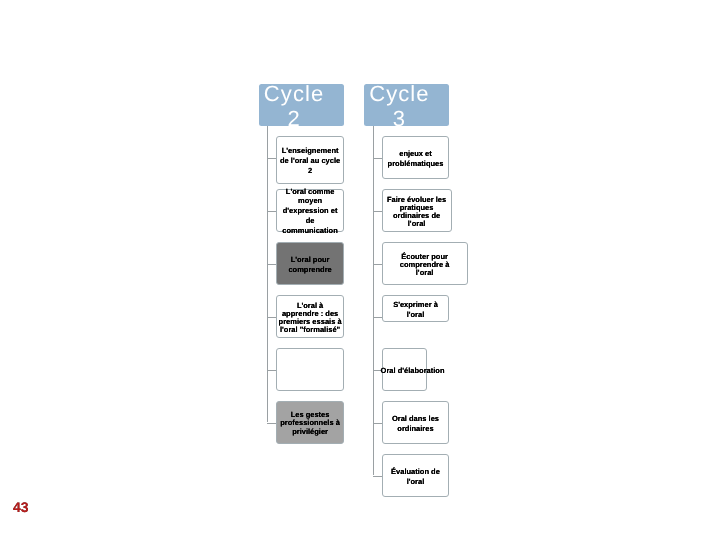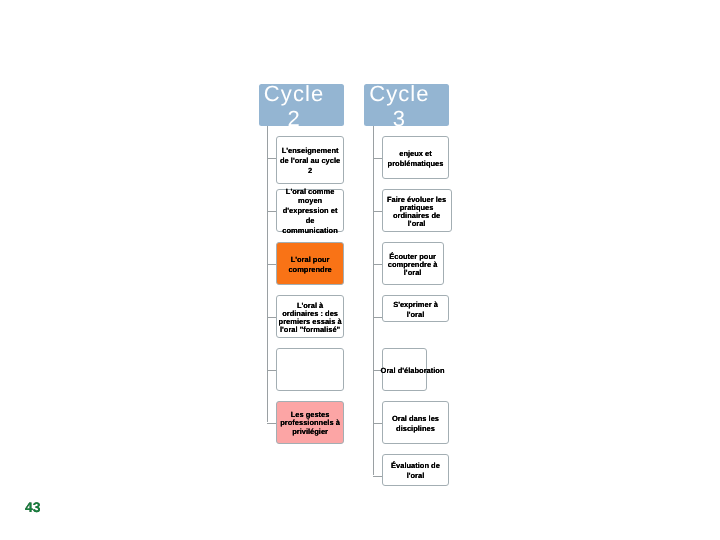--- a/index.html
+++ b/index.html
@@ -39,43 +39,43 @@
       <div class="node" style="left: 276.2px; top: 189px; width: 67.8px; height: 43px; border-color: rgb(163, 174, 179); background: rgb(255, 255, 255);">
         <div class="txt" style="line-height: 9.9px;">
           <span class="line">L'oral comme</span>
           <span class="line">moyen</span>
           <span class="line">d'expression et</span>
           <span class="line">de</span>
           <span class="line">communication</span>
         </div>
       </div>
       <div class="stub" style="left: 267px; top: 263.5px; width: 9.2px; background: rgb(154, 160, 163);"></div>
-      <div class="node" style="left: 276.2px; top: 242px; width: 67.8px; height: 43px; border-color: rgb(163, 174, 179); background: #f97316;">
+      <div class="node" style="left: 276.2px; top: 242px; width: 67.8px; height: 43px; border-color: rgb(163, 174, 179); background: #737373;">
         <div class="txt" style="line-height: 10px;">
           <span class="line">L'oral pour</span>
           <span class="line">comprendre</span>
         </div>
       </div>
       <div class="stub" style="left: 267px; top: 316.5px; width: 9.2px; background: rgb(154, 160, 163);"></div>
       <div class="node" style="left: 276.2px; top: 295px; width: 67.8px; height: 43px; border-color: rgb(163, 174, 179); background: rgb(255, 255, 255);">
         <div class="txt" style="line-height: 8.25px;">
           <span class="line">L'oral à</span>
-          <span class="line">ordinaires : des</span>
+          <span class="line">apprendre : des</span>
           <span class="line">premiers essais à</span>
           <span class="line">l'oral "formalisé"</span>
         </div>
       </div>
       <div class="stub" style="left: 267px; top: 369.5px; width: 9.2px; background: rgb(154, 160, 163);"></div>
       <div class="node" style="left: 276.2px; top: 348px; width: 67.8px; height: 43px; border-color: rgb(163, 174, 179); background: rgb(255, 255, 255);">
         <div class="txt" style="line-height: 10px; margin-top: 40px;">
           <span class="line">L'évaluation</span>
         </div>
       </div>
       <div class="stub" style="left: 267px; top: 422.5px; width: 9.2px; background: rgb(154, 160, 163);"></div>
-      <div class="node" style="left: 276.2px; top: 401px; width: 67.8px; height: 43px; border-color: rgb(163, 174, 179); background: #fca5a5;">
+      <div class="node" style="left: 276.2px; top: 401px; width: 67.8px; height: 43px; border-color: rgb(163, 174, 179); background: #a3a3a3;">
         <div class="txt" style="line-height: 8.9px;">
           <span class="line">Les gestes</span>
           <span class="line">professionnels à</span>
           <span class="line">privilégier</span>
         </div>
       </div>
       <div class="hdr" style="left: 364.4px; top: 83.8px; width: 85px; height: 42.6px; background: rgb(148, 181, 210); position: absolute;">
         <div class="hdrtext">
           <span class="line">Cycle</span>
           <span class="line">3</span>
@@ -92,21 +92,21 @@
       <div class="stub" style="left: 373.2px; top: 210.5px; width: 8.4px; background: rgb(154, 160, 163);"></div>
       <div class="node" style="left: 381.6px; top: 189px; width: 70px; height: 43px; border-color: rgb(163, 174, 179); background: rgb(255, 255, 255);">
         <div class="txt" style="line-height: 8.25px;">
           <span class="line">Faire évoluer les</span>
           <span class="line">pratiques</span>
           <span class="line">ordinaires de</span>
           <span class="line">l'oral</span>
         </div>
       </div>
       <div class="stub" style="left: 373.2px; top: 263.5px; width: 8.4px; background: rgb(154, 160, 163);"></div>
-      <div class="node" style="left: 381.6px; top: 242px; width: 62px; height: 43px; border-color: rgb(163, 174, 179); background: rgb(255, 255, 255);">
+      <div class="node" style="left: 381.6px; top: 242px; width: 86px; height: 43px; border-color: rgb(163, 174, 179); background: rgb(255, 255, 255);">
         <div class="txt" style="line-height: 8px;">
           <span class="line">Écouter pour</span>
           <span class="line">comprendre à</span>
           <span class="line">l'oral</span>
         </div>
       </div>
       <div class="stub" style="left: 373.2px; top: 316.5px; width: 8.4px; background: rgb(154, 160, 163);"></div>
       <div class="node" style="left: 381.6px; top: 295px; width: 67.8px; height: 27px; border-color: rgb(163, 174, 179); background: rgb(255, 255, 255); padding-left: 21px;">
         <div class="txt" style="line-height: 10px;">
           <span class="line">S'exprimer à</span>
@@ -116,25 +116,25 @@
       <div class="stub" style="left: 373.2px; top: 369.5px; width: 8.4px; background: rgb(154, 160, 163);"></div>
       <div class="node" style="left: 381.6px; top: 348px; width: 45px; height: 43px; border-color: rgb(163, 174, 179); background: rgb(255, 255, 255);">
         <div class="txt" style="line-height: 10px;">
           <span class="line">Oral d'élaboration</span>
         </div>
       </div>
       <div class="stub" style="left: 373.2px; top: 422.5px; width: 8.4px; background: rgb(154, 160, 163);"></div>
       <div class="node" style="left: 381.6px; top: 401px; width: 67.8px; height: 43px; border-color: rgb(163, 174, 179); background: rgb(255, 255, 255);">
         <div class="txt" style="line-height: 10px;">
           <span class="line">Oral dans les</span>
-          <span class="line">disciplines</span>
+          <span class="line">ordinaires</span>
         </div>
       </div>
       <div class="stub" style="left: 373.2px; top: 475.5px; width: 8.4px; background: rgb(154, 160, 163);"></div>
-      <div class="node" style="left: 381.6px; top: 454px; width: 67.8px; height: 32px; border-color: rgb(163, 174, 179); background: rgb(255, 255, 255);">
+      <div class="node" style="left: 381.6px; top: 454px; width: 67.8px; height: 43px; border-color: rgb(163, 174, 179); background: rgb(255, 255, 255);">
         <div class="txt" style="line-height: 10px;">
           <span class="line">Évaluation de</span>
           <span class="line">l'oral</span>
         </div>
       </div>
     </div>
-  <div class="pagenum" style="left: 25px; top: 499px; color: #15803d;">43</div>
+  <div class="pagenum" style="left: 13px; top: 499px; color: #b91c1c;">43</div>
 </div>
 
 </body></html>

